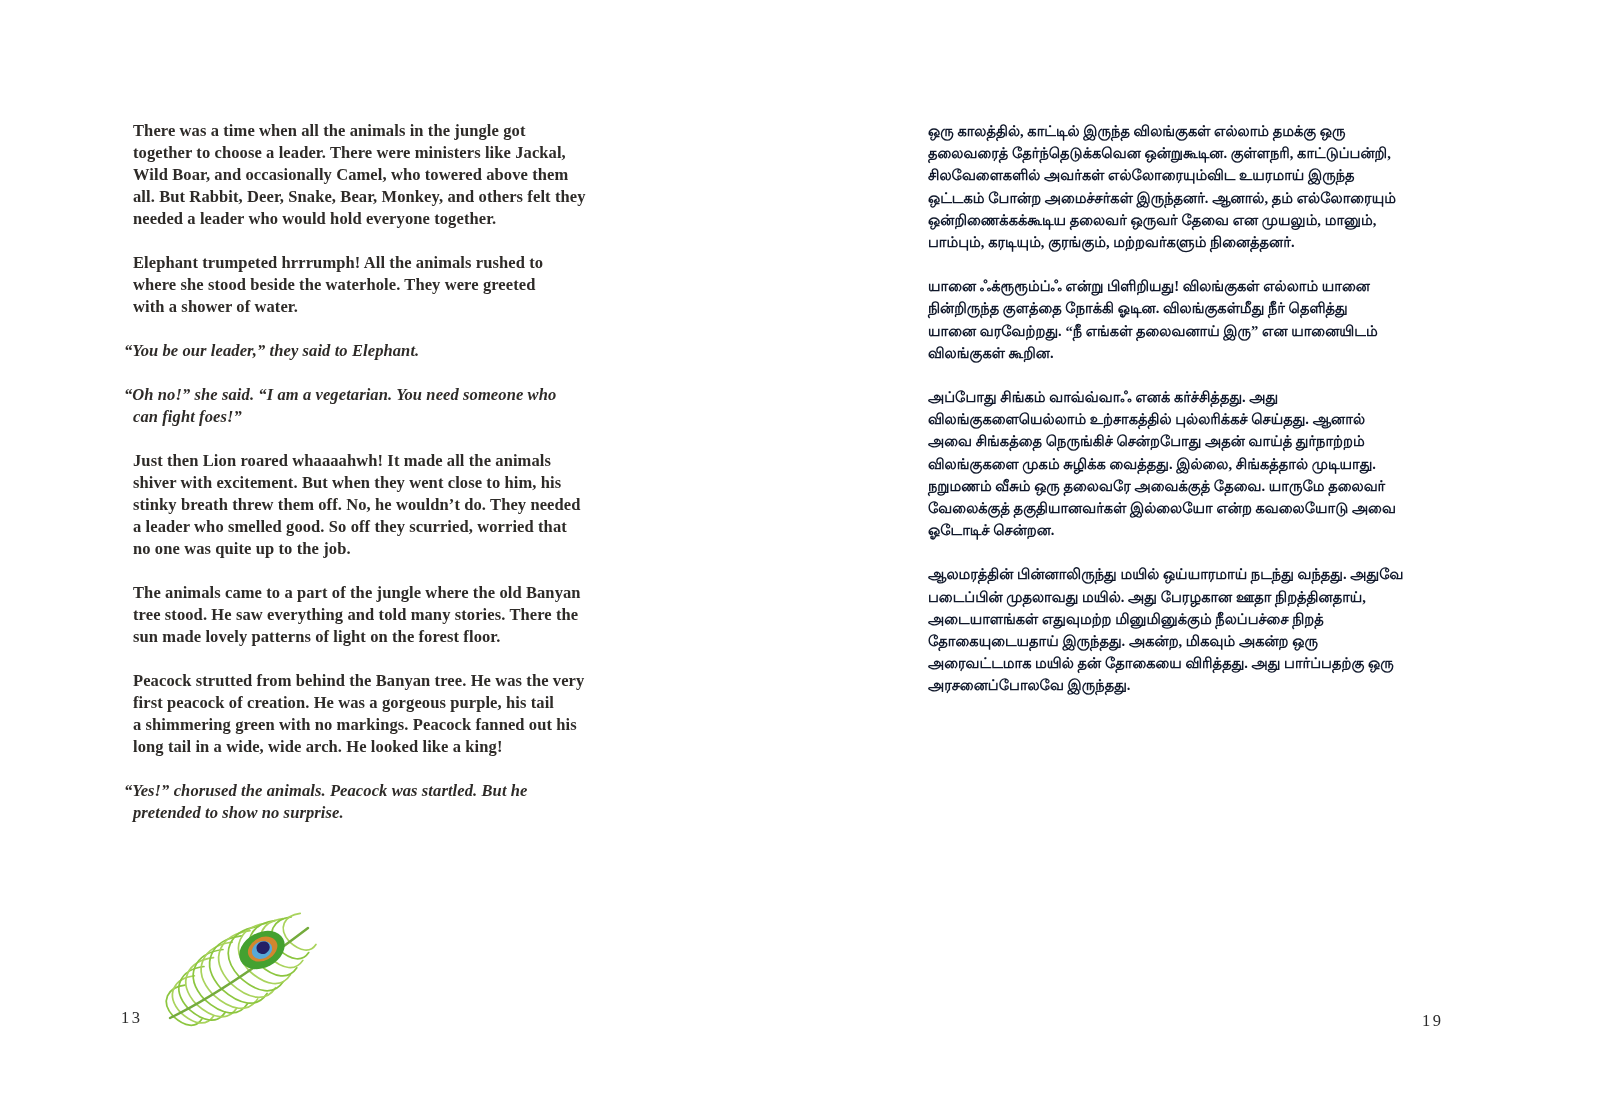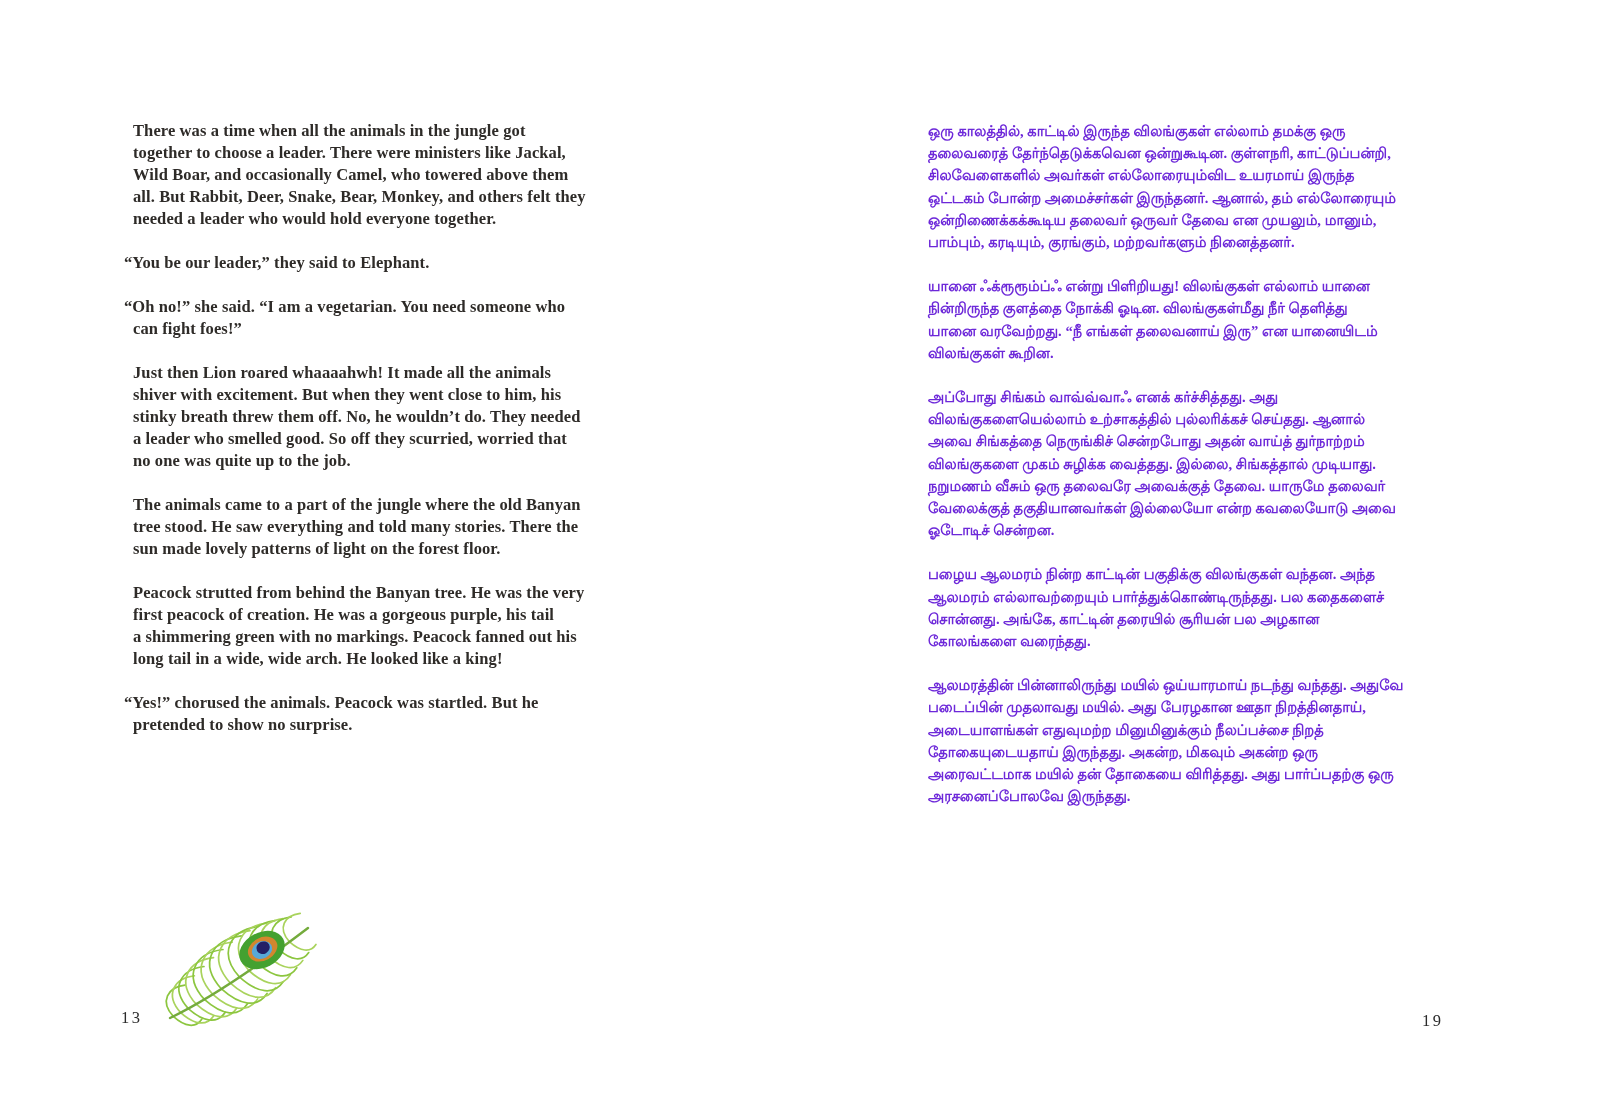--- a/index.html
+++ b/index.html
@@ -16,35 +16,36 @@
     left:133px;top:120px;width:548px;
     font-size:16.5px;line-height:22px;
     letter-spacing:0.1px;
   }
   .tamil{
     left:128px;top:120px;width:528px;
     font-size:14.6px;line-height:22.2px;
   }
   .para{margin:0 0 22px 0;}
   .para:last-child{margin-bottom:0;}
-  .para.hang{text-indent:-0.55em;}
+  .para.hang{text-indent:-0.55em;font-style:italic;}
   .page-number{
     position:absolute;font-size:16.5px;color:#2b2b2b;
     letter-spacing:2.5px;font-weight:400;
   }
   .pn-left{left:121px;top:1008px;}
   .pn-right{left:622px;top:1011px;}
   .feather{position:absolute;left:156px;top:892px;}
 </style>
 </head>
 <body>
 
 <section class="page page-left">
   <div class="text-block english" id="left-text" style="color: rgb(46, 43, 40);">
       <p class="para">There was a time when all the animals in the jungle got<br>together to choose a leader. There were ministers like Jackal,<br>Wild Boar, and occasionally Camel, who towered above them<br>all. But Rabbit, Deer, Snake, Bear, Monkey, and others felt they<br>needed a leader who would hold everyone together.</p>
+      <p class="para">Elephant trumpeted hrrrumph! All the animals rushed to<br>where she stood beside the waterhole. They were greeted<br>with a shower of water.</p>
       <p class="para hang">“You be our leader,” they said to Elephant.</p>
       <p class="para hang">“Oh no!” she said. “I am a vegetarian. You need someone who<br>can fight foes!”</p>
       <p class="para">Just then Lion roared whaaaahwh! It made all the animals<br>shiver with excitement. But when they went close to him, his<br>stinky breath threw them off. No, he wouldn’t do. They needed<br>a leader who smelled good. So off they scurried, worried that<br>no one was quite up to the job.</p>
       <p class="para">The animals came to a part of the jungle where the old Banyan<br>tree stood. He saw everything and told many stories. There the<br>sun made lovely patterns of light on the forest floor.</p>
       <p class="para">Peacock strutted from behind the Banyan tree. He was the very<br>first peacock of creation. He was a gorgeous purple, his tail<br>a shimmering green with no markings. Peacock fanned out his<br>long tail in a wide, wide arch. He looked like a king!</p>
       <p class="para hang">“Yes!” chorused the animals. Peacock was startled. But he<br>pretended to show no surprise.</p>
     </div>
   <svg class="feather" id="feather-svg" width="178" height="136" viewBox="0 0 178 136">
       <path d="M17.267,124.40579999999999 C3.4987330457306633,109.1077256063674 11.759693218292266,95.33945865209806 28.89353653916077,93.19772823698949" fill="none" stroke="#8cc63f" stroke-width="1.7" stroke-linecap="round"></path>
       <path d="M17.267,124.40579999999999 C29.132382929088397,135.08464463617955 39.811227565267956,136.27118292908838 45.743919029812155,127.2534919029812" fill="none" stroke="#8cc63f" stroke-width="1.7" stroke-linecap="round"></path>
@@ -79,21 +80,20 @@
         <ellipse cx="0" cy="0" rx="24" ry="17.5" fill="#44a130"></ellipse>
         <ellipse cx="1" cy="-0.5" rx="15.5" ry="11.5" fill="#d2862f"></ellipse>
         <ellipse cx="0" cy="0" rx="10.5" ry="8.5" fill="#57a8d8"></ellipse>
         <ellipse cx="2" cy="-1.5" rx="6.8" ry="6.2" fill="#232066"></ellipse>
       </g>
     </svg>
   <div class="page-number pn-left">13</div>
 </section>
 
 <section class="page page-right">
-  <div class="text-block tamil" id="right-text" style="color: #6d28d9;">
+  <div class="text-block tamil" id="right-text" style="color: #0f172a;">
       <p class="para">ஒரு காலத்தில், காட்டில் இருந்த விலங்குகள் எல்லாம் தமக்கு ஒரு<br>தலைவரைத் தேர்ந்தெடுக்கவென ஒன்றுகூடின. குள்ளநரி, காட்டுப்பன்றி,<br>சிலவேளைகளில் அவர்கள் எல்லோரையும்விட உயரமாய் இருந்த<br>ஒட்டகம் போன்ற அமைச்சர்கள் இருந்தனர். ஆனால், தம் எல்லோரையும்<br>ஒன்றிணைக்கக்கூடிய தலைவர் ஒருவர் தேவை என முயலும், மானும்,<br>பாம்பும், கரடியும், குரங்கும், மற்றவர்களும் நினைத்தனர்.</p>
       <p class="para">யானை ஃக்ரூரூம்ப்ஃ என்று பிளிறியது! விலங்குகள் எல்லாம் யானை<br>நின்றிருந்த குளத்தை நோக்கி ஓடின. விலங்குகள்மீது நீர் தெளித்து<br>யானை வரவேற்றது. “நீ எங்கள் தலைவனாய் இரு” என யானையிடம்<br>விலங்குகள் கூறின.</p>
       <p class="para">அப்போது சிங்கம் வாவ்வ்வாஃ எனக் கர்ச்சித்தது. அது<br>விலங்குகளையெல்லாம் உற்சாகத்தில் புல்லரிக்கச் செய்தது. ஆனால்<br>அவை சிங்கத்தை நெருங்கிச் சென்றபோது அதன் வாய்த் துர்நாற்றம்<br>விலங்குகளை முகம் சுழிக்க வைத்தது. இல்லை, சிங்கத்தால் முடியாது.<br>நறுமணம் வீசும் ஒரு தலைவரே அவைக்குத் தேவை. யாருமே தலைவர்<br>வேலைக்குத் தகுதியானவர்கள் இல்லையோ என்ற கவலையோடு அவை<br>ஓடோடிச் சென்றன.</p>
-      <p class="para">பழைய ஆலமரம் நின்ற காட்டின் பகுதிக்கு விலங்குகள் வந்தன. அந்த<br>ஆலமரம் எல்லாவற்றையும் பார்த்துக்கொண்டிருந்தது. பல கதைகளைச்<br>சொன்னது. அங்கே, காட்டின் தரையில் சூரியன் பல அழகான<br>கோலங்களை வரைந்தது.</p>
       <p class="para">ஆலமரத்தின் பின்னாலிருந்து மயில் ஒய்யாரமாய் நடந்து வந்தது. அதுவே<br>படைப்பின் முதலாவது மயில். அது பேரழகான ஊதா நிறத்தினதாய்,<br>அடையாளங்கள் எதுவுமற்ற மினுமினுக்கும் நீலப்பச்சை நிறத்<br>தோகையுடையதாய் இருந்தது. அகன்ற, மிகவும் அகன்ற ஒரு<br>அரைவட்டமாக மயில் தன் தோகையை விரித்தது. அது பார்ப்பதற்கு ஒரு<br>அரசனைப்போலவே இருந்தது.</p>
     </div>
   <div class="page-number pn-right">19</div>
 </section>
 
 </body></html>

